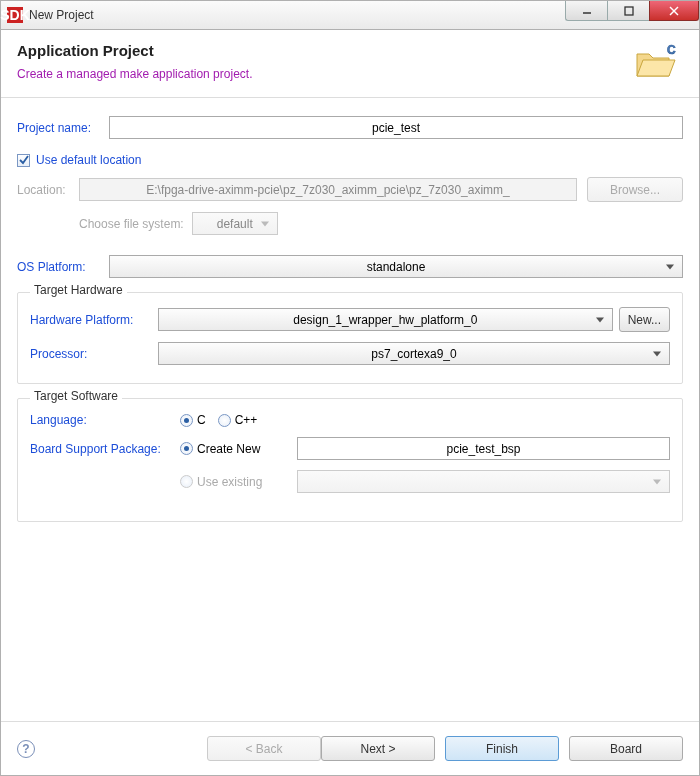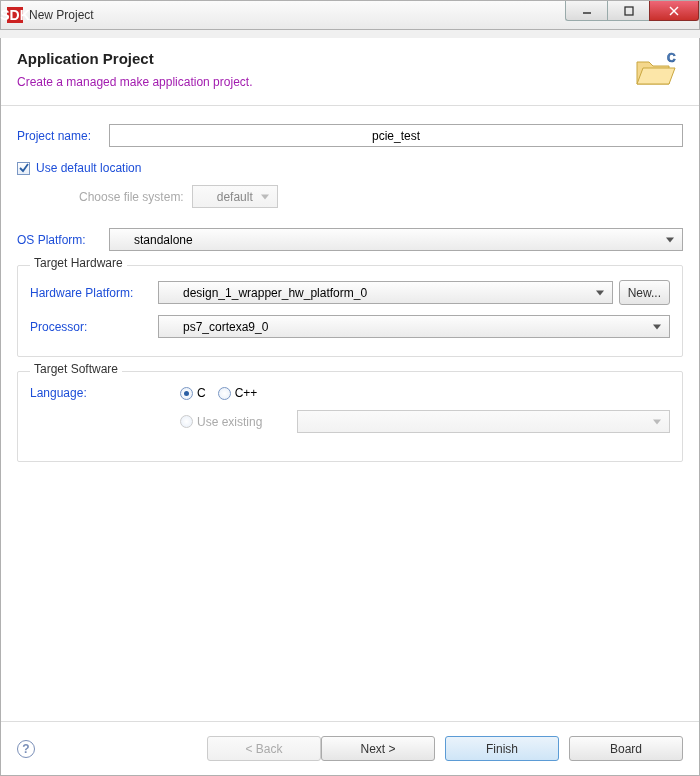--- a/index.html
+++ b/index.html
@@ -10,21 +10,21 @@
 .titlebar .app-icon { width: 16px; height: 16px; background: #c22; color: #fff; font-size: 14px; font-weight: bold; display:flex;align-items:center;justify-content:center; margin-right:6px;}
 .titlebar .title-text { color: #333; }
 .win-controls { position: absolute; right: 0; top: 0; display: flex; height: 20px; }
 .win-btn { width: 42px; height: 20px; border: 1px solid #9aa; border-top:none; display:flex;align-items:center;justify-content:center; background: linear-gradient(#f5f5f5,#dcdcdc); }
 .win-btn.min { border-right:none; border-top-left-radius:0; border-bottom-left-radius:3px;}
 .win-btn.max { border-right:none; }
 .win-btn.close { width: 50px; background: linear-gradient(#e67, #c9302c); border-color:#8a2c28; border-bottom-right-radius:3px;}
 .win-btn svg { width:10px; height:10px; }
 
 
-.window-body { position: absolute; top:30px; left:0; right:0; bottom:0; border:1px solid #b0b0b0; border-top:none; background:#fff;margin-top:8px; }
+.window-body { position: absolute; top:30px; left:0; right:0; bottom:0; border:1px solid #b0b0b0; border-top:none; background:#fff; }
 
 
 .header-panel { background:#fff; border-bottom:1px solid #ddd; padding: 12px 16px 16px 16px; position:relative; }
 .header-title { font-size: 15px; font-weight: bold; color:#222; margin-bottom: 8px;}
 .header-sub { color:#a21caf; }
 .header-icon { position:absolute; right:20px; top:10px; }
 
 
 .form-area { padding: 18px 16px 10px 16px; }
 .row { display:flex; align-items:center; margin-bottom: 10px; }
@@ -33,21 +33,21 @@
 .text-input.disabled { background:#f3f3f3; color:#888; border-color:#ccc;}
 label.disabled, .disabled-text { color:#aaa; }
 
 .checkbox { width:13px; height:13px; border:1px solid #7a97c4; background:linear-gradient(#fff,#e7eef8); display:inline-flex; align-items:center; justify-content:center; margin-right:6px;}
 .checkbox svg { width:10px; height:10px; }
 
 .btn { height:25px; padding: 0 14px; border:1px solid #aaa; background: linear-gradient(#fcfcfc,#e6e6e6); border-radius:3px; cursor:default; display:inline-flex; align-items:center; justify-content:center; color:#333;}
 .btn.disabled { color:#aaa; border-color:#ccc; background:linear-gradient(#fafafa,#f0f0f0);}
 .btn.primary { border-color:#5b9bd5; background:linear-gradient(#eaf3fb,#cfe5f7);}
 
-.select { height:23px; border:1px solid #aaa; background:linear-gradient(#fdfdfd,#ebebeb); display:flex; align-items:center; padding:0 24px 0 24px; position:relative; flex:1;}
+.select { height:23px; border:1px solid #aaa; background:linear-gradient(#fdfdfd,#ebebeb); display:flex; align-items:center; padding:0 24px 0 24px; position:relative; flex:1;justify-content:center;}
 .select.disabled { color:#888; border-color:#ccc; background:linear-gradient(#fafafa,#f2f2f2);}
 .select .tri { position:absolute; right:8px; top:50%; transform:translateY(-50%); width:0;height:0;border-left:4px solid transparent;border-right:4px solid transparent;border-top:5px solid #555;}
 .select.disabled .tri { border-top-color:#bbb;}
 .fieldset { border:1px solid #ddd; border-radius:2px; padding: 12px 12px 18px 12px; margin-bottom: 14px;}
 .fieldset .legend { position:relative; top:-22px; background:#fff; padding:0 4px; display:inline-block; color:#333;}
 .fieldset-body { margin-top:-12px; }
 
 .radio { width:13px;height:13px;border:1px solid #7a97c4;border-radius:50%;display:inline-flex;align-items:center;justify-content:center;margin-right:4px; background:radial-gradient(#fff,#e7eef8);}
 .radio .dot{width:5px;height:5px;border-radius:50%;background:#2b5fa4;}
 .radio.disabled { border-color:#ccc;}
@@ -106,20 +106,26 @@
 
     <div class="row" style="margin-top:14px;margin-bottom:10px">
       <span class="checkbox">
         <svg viewBox="0 0 10 10">
             <polyline points="1,5 4,8 9,1" fill="none" stroke="#2b5fa4" stroke-width="1.8"></polyline>
           </svg>
       </span>
       <label>Use default location</label>
     </div>
 
+    <div class="row">
+      <label class="disabled" style="width:62px">Location:</label>
+      <input class="text-input disabled" readonly="" value="E:\fpga-drive-aximm-pcie\pz_7z030_aximm_pcie\pz_7z030_aximm_" style="">
+      <div style="width:10px"></div>
+      <div class="btn disabled" style="width:96px">Browse...</div>
+    </div>
 
     <div class="row" style="margin-left:62px;margin-bottom:20px">
       <label class="disabled" style="margin-right:8px">Choose file system:</label>
       <div class="select disabled" style="flex:0 0 76px">
         <span>default</span>
         <span class="tri"></span>
       </div>
     </div>
 
     <div class="row" style="margin-bottom:14px">
@@ -160,20 +166,29 @@
           <label style="width:150px">Language:</label>
           <span class="radio">
               <span class="dot"></span>
             </span>
           <span style="margin-right:12px">C</span>
           <span class="radio"></span>
           <span>C++</span>
         </div>
 
 
+        <div class="row">
+          <label style="width:150px">Board Support Package:</label>
+          <span class="radio">
+              <span class="dot"></span>
+            </span>
+          <span style="width:80px">Create New</span>
+          <div style="width:20px"></div>
+          <input class="text-input" value="pcie_test_bsp" style="">
+        </div>
 
         <div class="row" style="margin-bottom:0">
           <div style="width:150px"></div>
           <span class="radio disabled"></span>
           <span class="disabled-text" style="width:80px">Use existing</span>
           <div style="width:20px"></div>
           <div class="select disabled">
             <span></span>
             <span class="tri"></span>
           </div>

